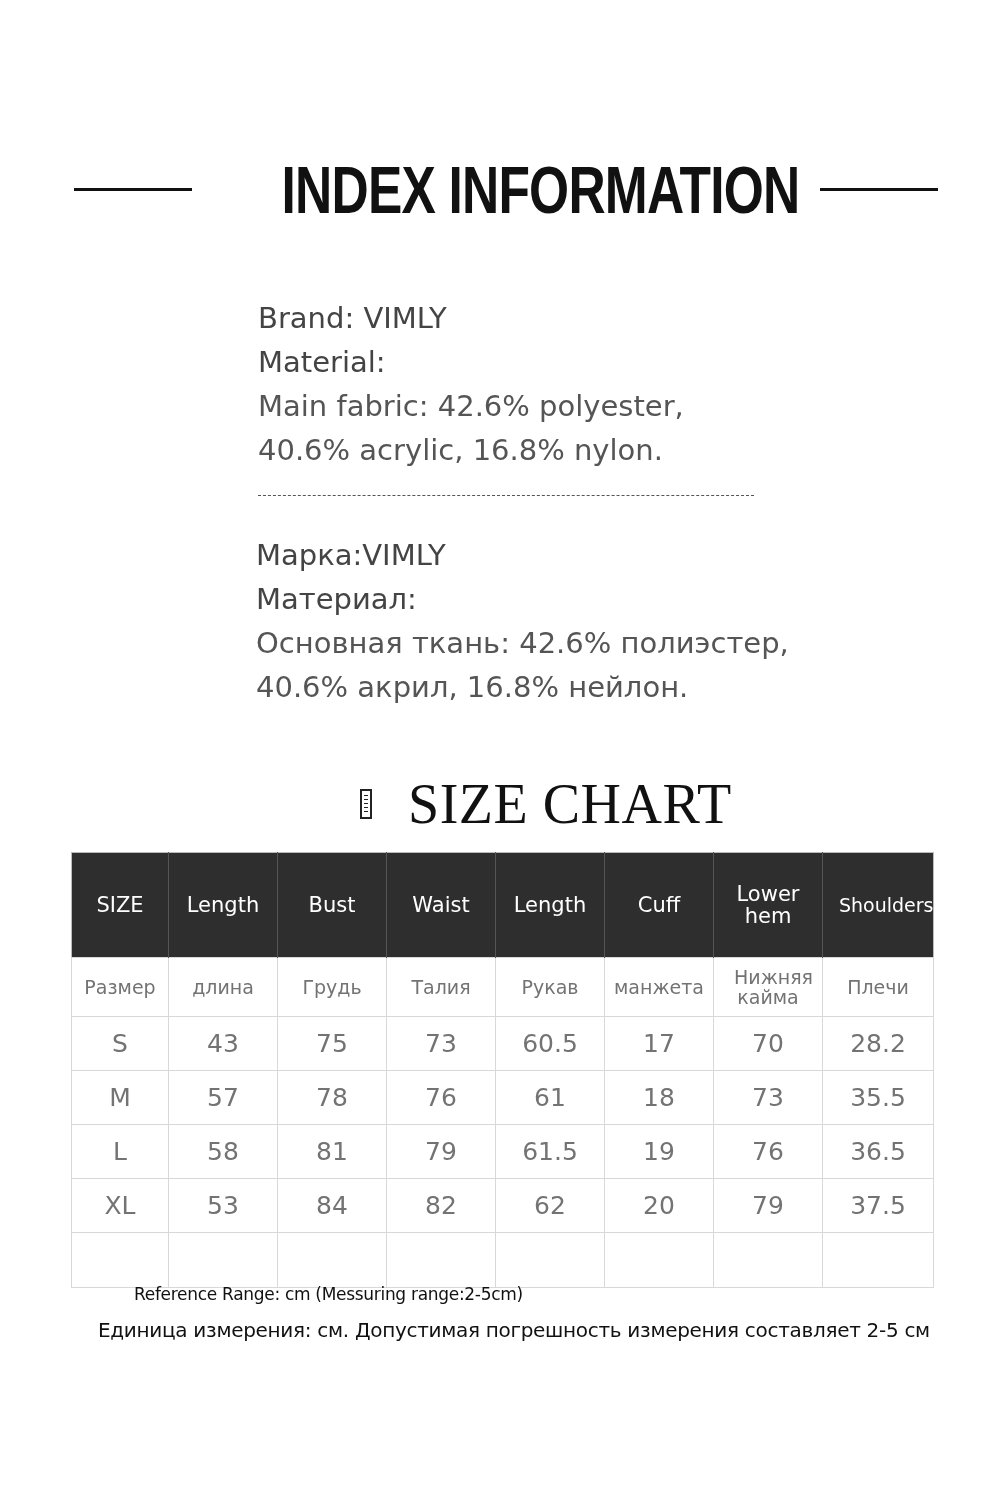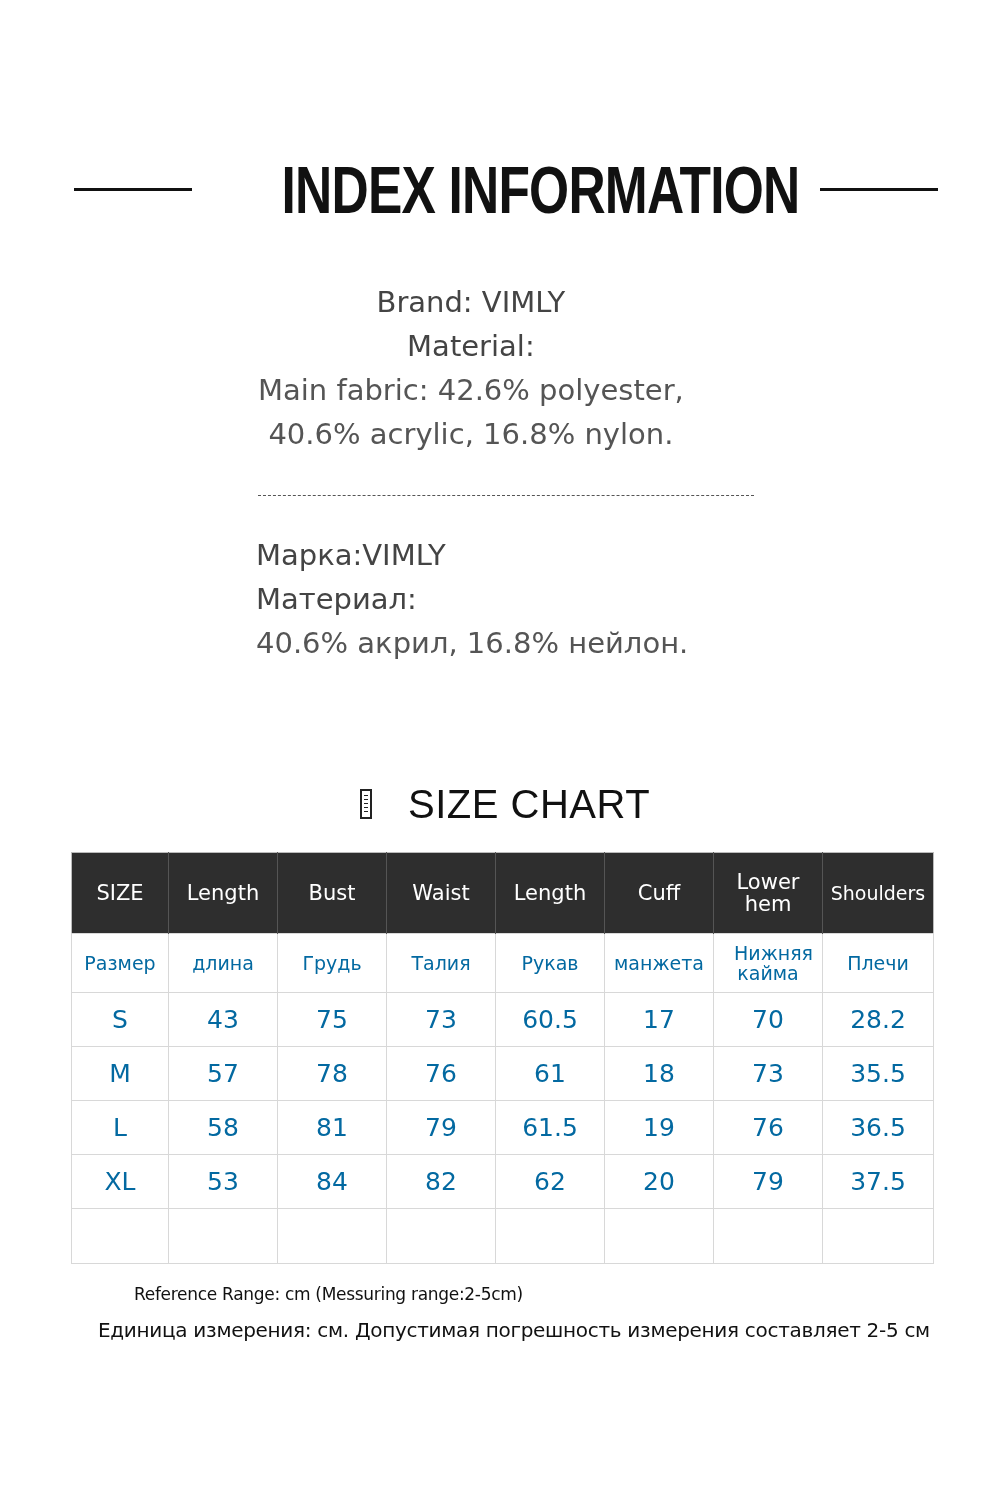--- a/index.html
+++ b/index.html
@@ -5,31 +5,31 @@
   html, body { margin:0; padding:0; background:#ffffff; }
   body { width:1000px; height:1500px; position:relative; overflow:hidden; font-family:"Liberation Sans", sans-serif; color:#222; }
   .title-row { position:absolute; top:150px; left:4px; width:880px; height:80px; }
   .title-line { position:absolute; top:38px; height:3px; background:#111; }
   .title-line.left { left:70px; width:118px; }
   .title-line.right { left:816px; width:118px; }
   .title-text { position:absolute; left:214px; top:0; width:578px; text-align:center; font-family:"Liberation Sans", sans-serif; font-weight:bold; font-size:66px; letter-spacing:-1px; color:#111; transform:scaleX(0.78); transform-origin:center; line-height:80px; white-space:nowrap; }
   .info { position:absolute; left:258px; font-family:"DejaVu Sans", sans-serif; color:#555; }
   .info .line { font-size:29px; line-height:44px; white-space:nowrap; }
   .info .label { color:#444; }
-  .info-en { top:280px;text-align:center; }
+  .info-en { top:296px; }
   .info-ru { top:533px; left:256px; }
   .dash-divider { position:absolute; left:258px; top:495px; width:496px; border-top:1px dashed #555; }
   .sc-title { position:absolute; top:776px; left:360px; height:56px; display:flex; align-items:center; }
   .ruler-icon { width:12px; height:30px; border:2px solid #222; box-sizing:border-box; position:relative; margin-right:36px; }
   .ruler-icon::before { content:""; position:absolute; left:2px; top:4px; width:4px; height:18px; background:repeating-linear-gradient(to bottom, #222 0 1px, transparent 1px 4px); }
-  .sc-text { font-family:Liberation Sans, sans-serif; font-size:40px; color:#111; letter-spacing:0.5px; }
+  .sc-text { font-family:Liberation Serif, serif; font-size:56px; color:#111; letter-spacing:0.5px; }
   table.size { position:absolute; top:852px; left:71px; width:862px; border-collapse:collapse; table-layout:fixed; font-family:"DejaVu Sans", sans-serif; }
-  table.size th { background:#2e2e2e; color:#fff; font-weight:normal; font-size:21px; height:72px; border-right:1px solid #555; text-align:center; line-height:22px; padding:4px; }
+  table.size th { background:#2e2e2e; color:#fff; font-weight:normal; font-size:21px; height:72px; border-right:1px solid #555; text-align:center; line-height:22px; padding:16px; }
   table.size th:last-child { border-right:none;margin-top:24px; }
-  table.size td { border:1px solid #d8d8d8; text-align:center; color:#0369a1; padding:0; }
+  table.size td { border:1px solid #d8d8d8; text-align:center; color:#737373; padding:0; }
   table.size tr.ru td { height:58px; font-size:19px; line-height:20px; }
   table.size tr.data td { height:53px; font-size:25px; }
   table.size tr.empty td { height:54px; }
   table.size { border:1px solid #bbb; }
   .footnote { position:absolute; left:98px; font-family:"DejaVu Sans", sans-serif; color:#111; white-space:nowrap; }
   .fn1 { top:1284px; font-size:17px; letter-spacing:-0.3px;margin-left:36px; }
   .fn2 { top:1318px; font-size:20px; letter-spacing:-0.3px; }
 </style>
 </head>
 <body>
@@ -50,20 +50,21 @@
   <div class="line">40.6% acrylic, 16.8% nylon.</div>
 </div>
 
 <div class="dash-divider"></div>
 
 <div class="info info-ru">
   <div class="line label">
     <span>Марка:</span><span>VIMLY</span>
   </div>
   <div class="line label">Материал:</div>
+  <div class="line">Основная ткань: 42.6% полиэстер,</div>
   <div class="line">40.6% акрил, 16.8% нейлон.</div>
 </div>
 
 <div class="sc-title">
   <span class="ruler-icon"></span>
   <span class="sc-text">SIZE CHART</span>
 </div>
 
 <table class="size">
   <colgroup>

